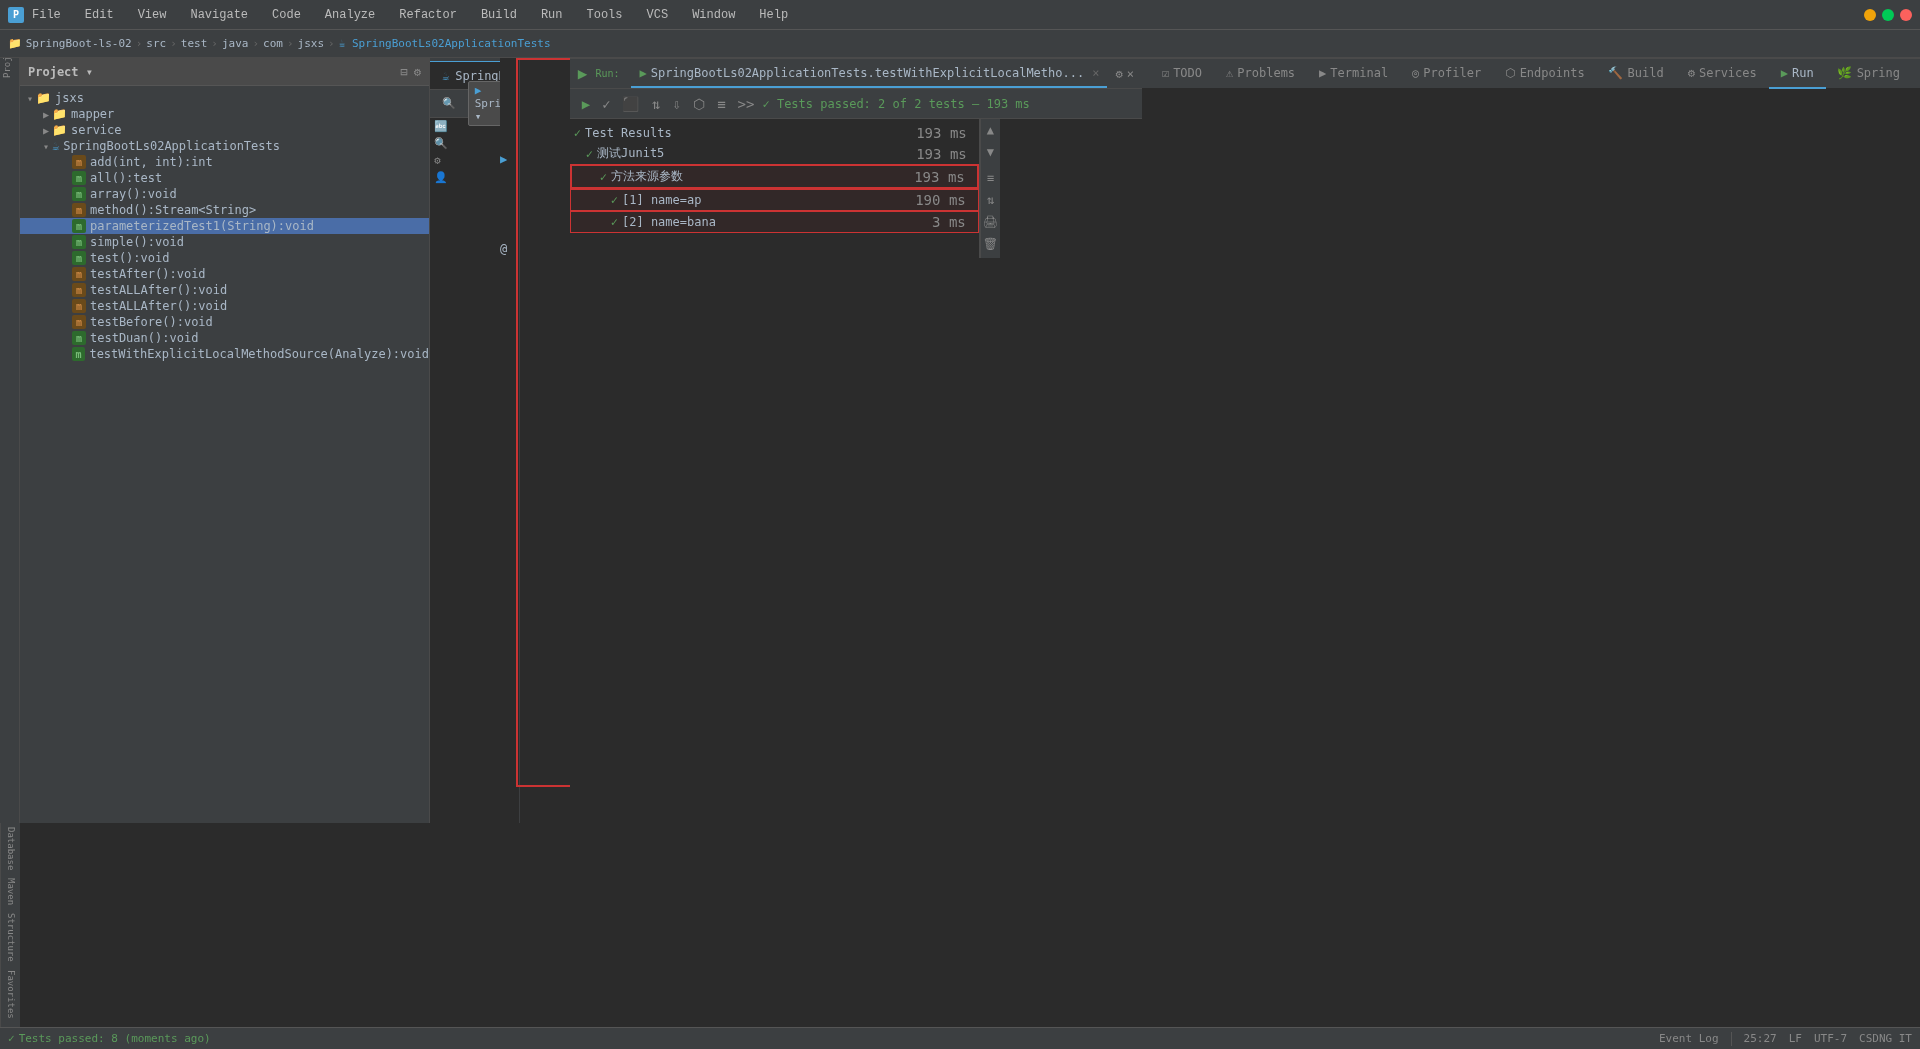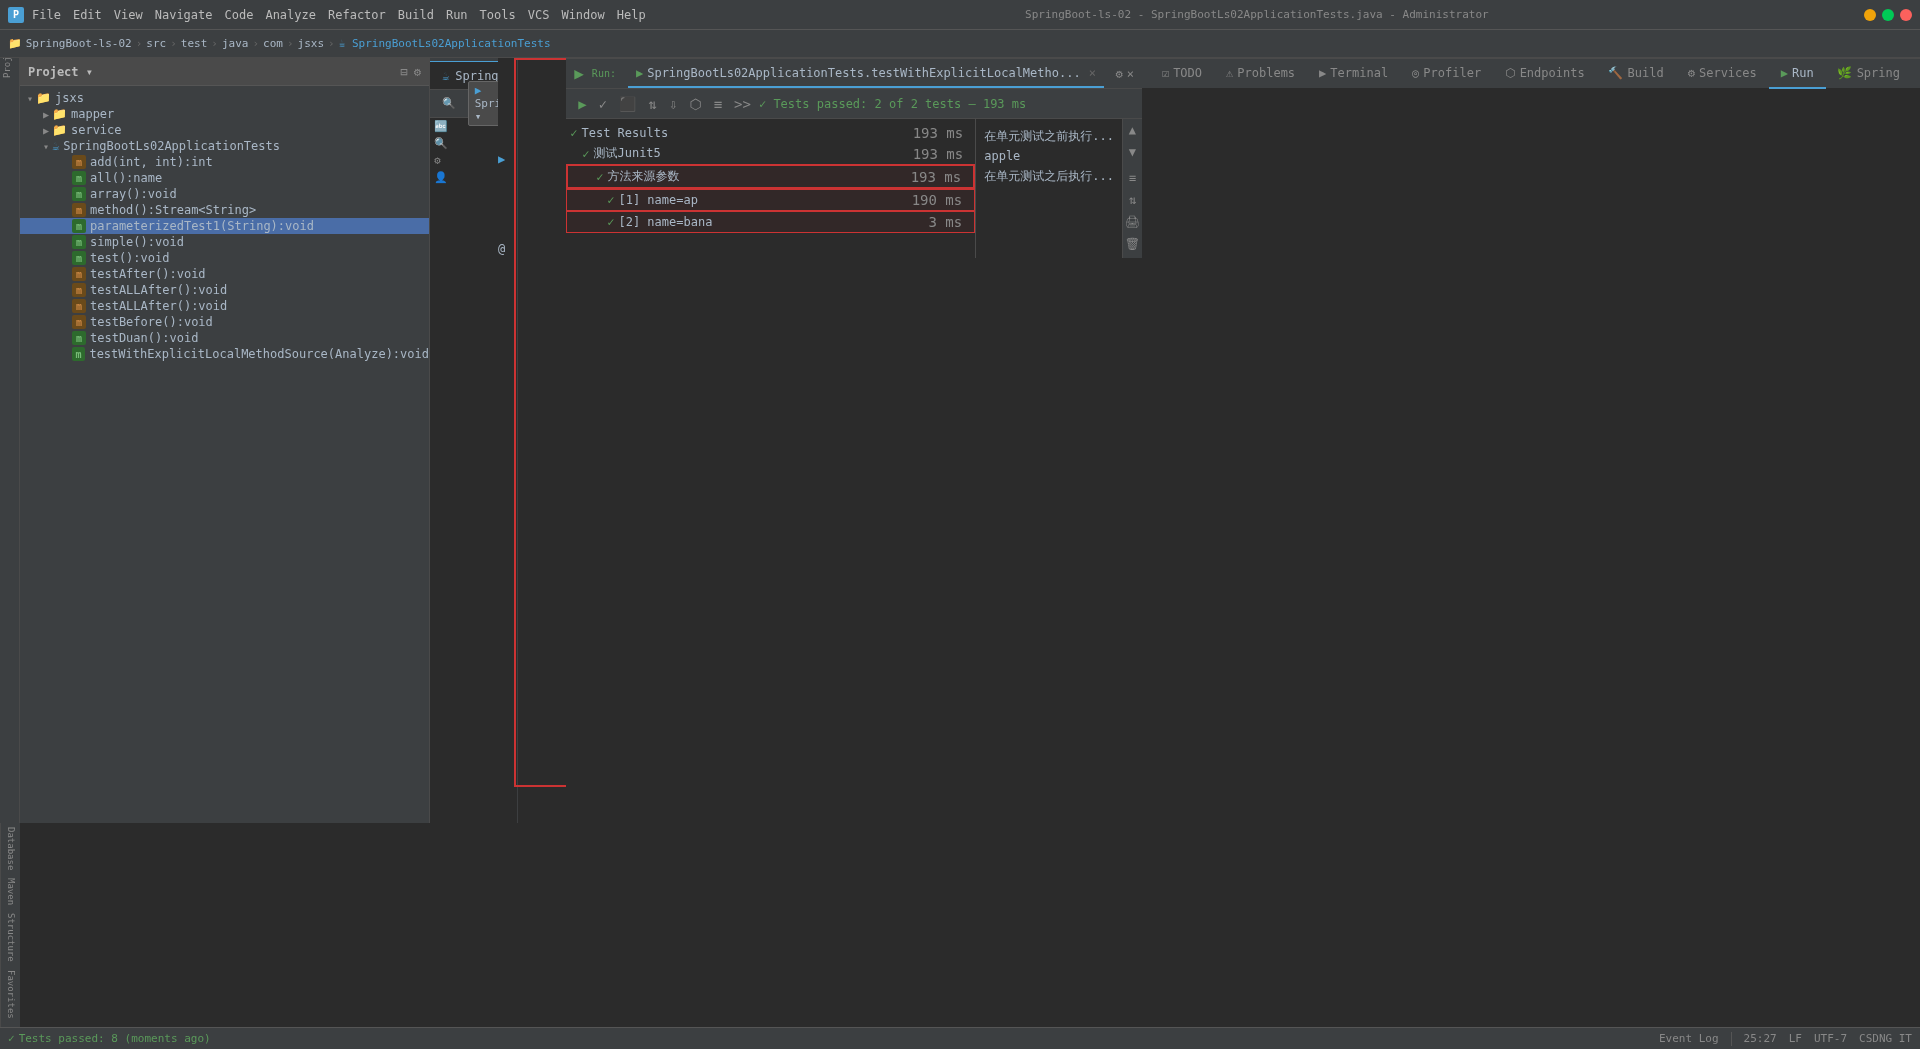--- a/index.html
+++ b/index.html
@@ -29,21 +29,21 @@
     }
     #title-bar .app-icon {
       width: 16px; height: 16px;
       background: #4a9fd4;
       border-radius: 2px;
       margin-right: 8px;
       display: flex; align-items: center; justify-content: center;
       color: white; font-size: 10px; font-weight: bold;
     }
     #title-bar .menus {
-      display: flex; gap: 12px; margin-right: 4px;
+      display: flex; gap: 24px; margin-right: 4px; font-family: Liberation Mono, monospace;
     }
     #title-bar .menus span { cursor: pointer; color: #bbbbbb; }
     #title-bar .title-center {
       flex: 1; text-align: center; color: #888; font-size: 11px;
     }
     #title-bar .window-controls {
       display: flex; gap: 6px; margin-left: auto;
     }
     #title-bar .window-controls span {
       width: 12px; height: 12px; border-radius: 50%; display: inline-block; cursor: pointer;
@@ -370,21 +370,20 @@
     <span>Code</span>
     <span>Analyze</span>
     <span>Refactor</span>
     <span>Build</span>
     <span>Run</span>
     <span>Tools</span>
     <span>VCS</span>
     <span>Window</span>
     <span>Help</span>
   </div>
-  <div class="title-center">SpringBoot-ls-02 - SpringBootLs02ApplicationTests.java - Administrator</div>
   <div class="window-controls">
     <span class="win-min"></span>
     <span class="win-max"></span>
     <span class="win-close"></span>
   </div>
 </div>
 
 <div id="breadcrumb-bar">
   <span class="breadcrumb-icon">📁</span>
   <span class="crumb">SpringBoot-ls-02</span>
@@ -449,21 +448,21 @@
       <div class="tree-item">
         <span class="indent" style="width:40px;"></span>
         <span class="arrow" style="width:12px;"></span>
         <span class="method-m method-orange">m</span>
         <span class="label">add(int, int):int</span>
       </div>
       <div class="tree-item">
         <span class="indent" style="width:40px;"></span>
         <span class="arrow" style="width:12px;"></span>
         <span class="method-m method-green">m</span>
-        <span class="label">all():name</span>
+        <span class="label">all():test</span>
       </div>
       <div class="tree-item">
         <span class="indent" style="width:40px;"></span>
         <span class="arrow" style="width:12px;"></span>
         <span class="method-m method-green">m</span>
         <span class="label">array():void</span>
       </div>
       <div class="tree-item">
         <span class="indent" style="width:40px;"></span>
         <span class="arrow" style="width:12px;"></span>
@@ -675,25 +674,20 @@
             <span class="test-time">190 ms</span>
           </div>
           <div class="test-item test-highlight" style="border:1px solid #cc3333;background:rgba(200,0,0,0.05);">
             <span style="width:36px;"></span>
             <span class="test-check">✓</span>
             <span>[2] name=bana</span>
             <span class="test-time">3 ms</span>
           </div>
         </div>
 
-        <div id="run-output">
-          <div class="output-line">在单元测试之前执行...</div>
-          <div class="output-line">apple</div>
-          <div class="output-line">在单元测试之后执行...</div>
-        </div>
 
         <div style="width:20px;background:#3c3f41;display:flex;flex-direction:column;align-items:center;padding:4px 0;gap:8px;border-left:1px solid #4a4a4a;">
           <span style="color:#888;cursor:pointer;">▲</span>
           <span style="color:#888;cursor:pointer;">▼</span>
           <span style="color:#888;cursor:pointer;margin-top:4px;">≡</span>
           <span style="color:#888;cursor:pointer;">⇅</span>
           <span style="color:#888;cursor:pointer;">🖨</span>
           <span style="color:#888;cursor:pointer;">🗑</span>
         </div>
       </div>

